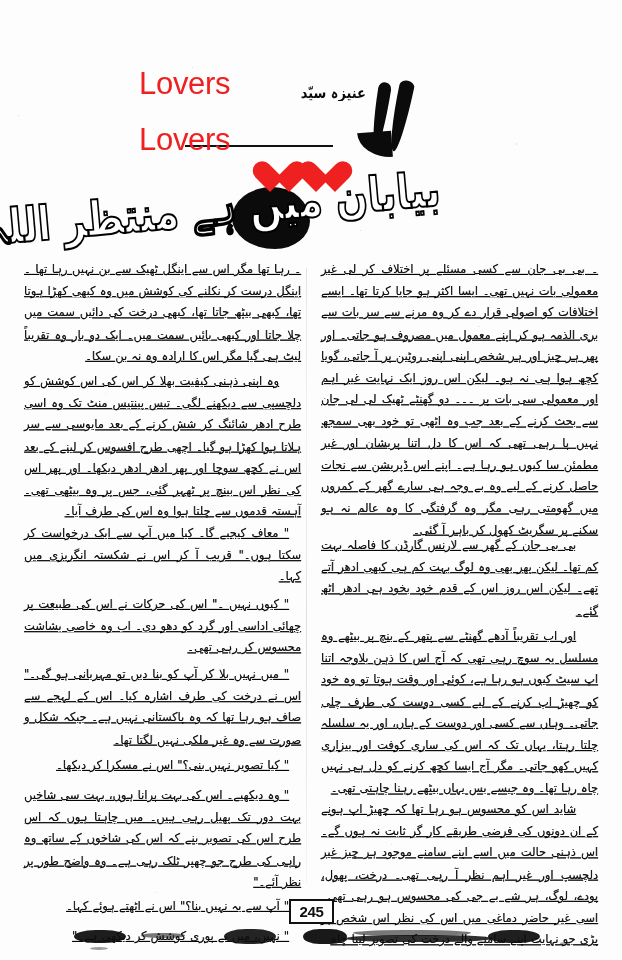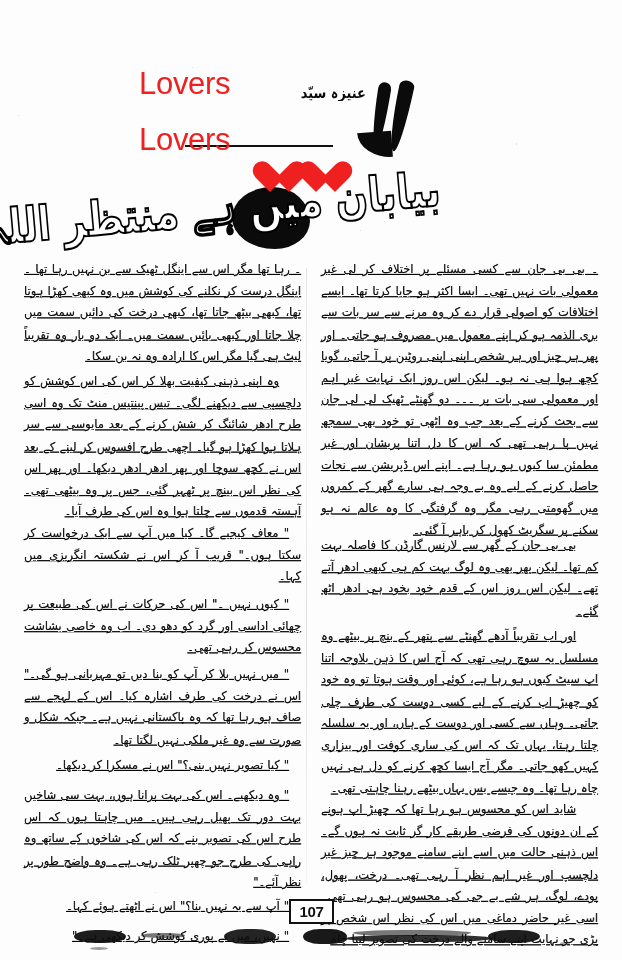--- a/index.html
+++ b/index.html
@@ -333,21 +333,21 @@
       <p class="para dialogue">" کیوں نہیں ۔" اس کی حرکات نے اس کی طبیعت پر چھائی اداسی اور گرد کو دھو دی۔ اب وہ خاصی بشاشت محسوس کر رہی تھی۔</p>
       <p class="para dialogue">" میں نہیں بلا کر آپ کو بنا دیں تو مہربانی ہو گی۔" اس نے درخت کی طرف اشارہ کیا۔ اس کے لہجے سے صاف ہو رہا تھا کہ وہ پاکستانی نہیں ہے۔ جبکہ شکل و صورت سے وہ غیر ملکی نہیں لگتا تھا۔</p>
       <p class="para dialogue">" کیا تصویر نہیں بنی؟" اس نے مسکرا کر دیکھا۔</p>
       <p class="para dialogue">" وہ دیکھیے۔ اس کی بہت پرانا ہوں، بہت سی شاخیں بہت دور تک پھیل رہی ہیں۔ میں چاہتا ہوں کہ اس طرح اس کی تصویر بنے کہ اس کی شاخوں کے ساتھ وہ راہی کی طرح جو چھپر ٹلک رہی ہے۔ وہ واضح طور پر نظر آئے۔"</p>
       <p class="para dialogue">" آپ سے یہ نہیں بنا؟" اس نے اٹھتے ہوئے کہا۔</p>
       <p class="para dialogue">" نہیں، میں نے پوری کوشش کر دیکھی ہے۔"</p>
     </div>
   </div>
 
   <div id="page-number-box">
-    <span id="page-number-value">107</span>
+    <span id="page-number-value">245</span>
   </div>
 
   <div id="scan-artifacts">
     <span class="smudge s1"></span>
     <span class="smudge s2"></span>
     <span class="smudge s3"></span>
     <span class="smudge s4"></span>
     <span class="smudge s5"></span>
     <span class="smudge s6"></span>
     <span class="smudge s7"></span>

